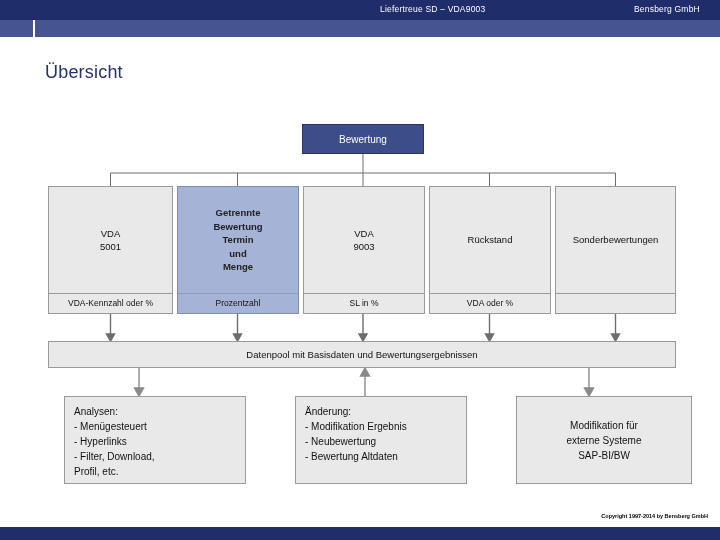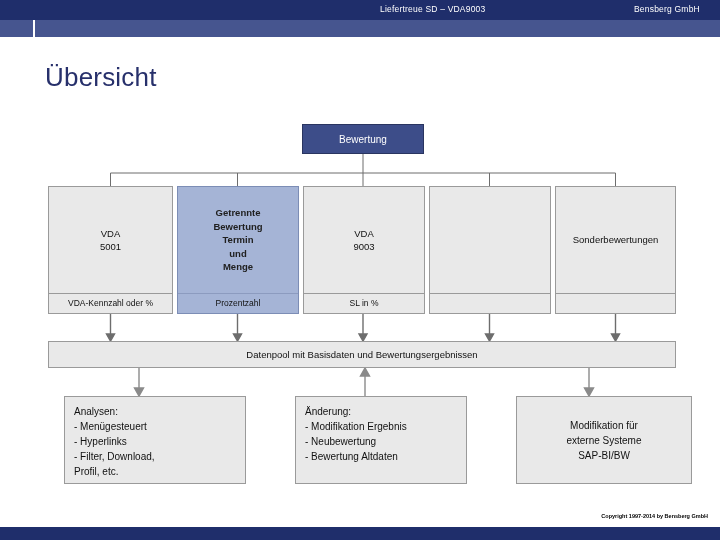--- a/index.html
+++ b/index.html
@@ -28,21 +28,21 @@
     background:#46558f;
   }
   .hdr-tick{
     position:absolute; left:33px; top:20px; width:1.5px; height:24px;
     background:#ffffff;
   }
 
   
   .page-title{
     position:absolute; left:45px; top:62px;
-    font-size:26px; color:#27306b; letter-spacing:.2px;
+    font-size:18px; color:#27306b; letter-spacing:.2px;
   }
 
   
   .canvas{ position:absolute; left:0; top:0; width:696px; height:540px;border-radius:24px; }
   .connectors{ position:absolute; left:0; top:0; }
 
   .box{
     position:absolute;
     border:1px solid #9a9a9a;
     background:#e9e9e9;
@@ -184,21 +184,23 @@
   </div>
 
   <div class="box colbox" style="left:303px; width:122px;">
     <div class="upper">VDA
 9003</div>
     <div class="divider"></div>
     <div class="lower">SL in %</div>
   </div>
 
   <div class="box colbox" style="left:429px; width:122px;">
-    <div class="divider"></div>
+    <div class="upper">Rückstand</div>
+    <div class="divider"></div>
+    <div class="lower">VDA oder %</div>
   </div>
 
   <div class="box colbox" style="left:555px; width:121px;">
     <div class="upper">Sonderbewertungen</div>
     <div class="divider"></div>
     <div class="lower"></div>
   </div>
 
   <div class="box pool">
     <div class="cap">Datenpool mit Basisdaten und Bewertungsergebnissen</div>

